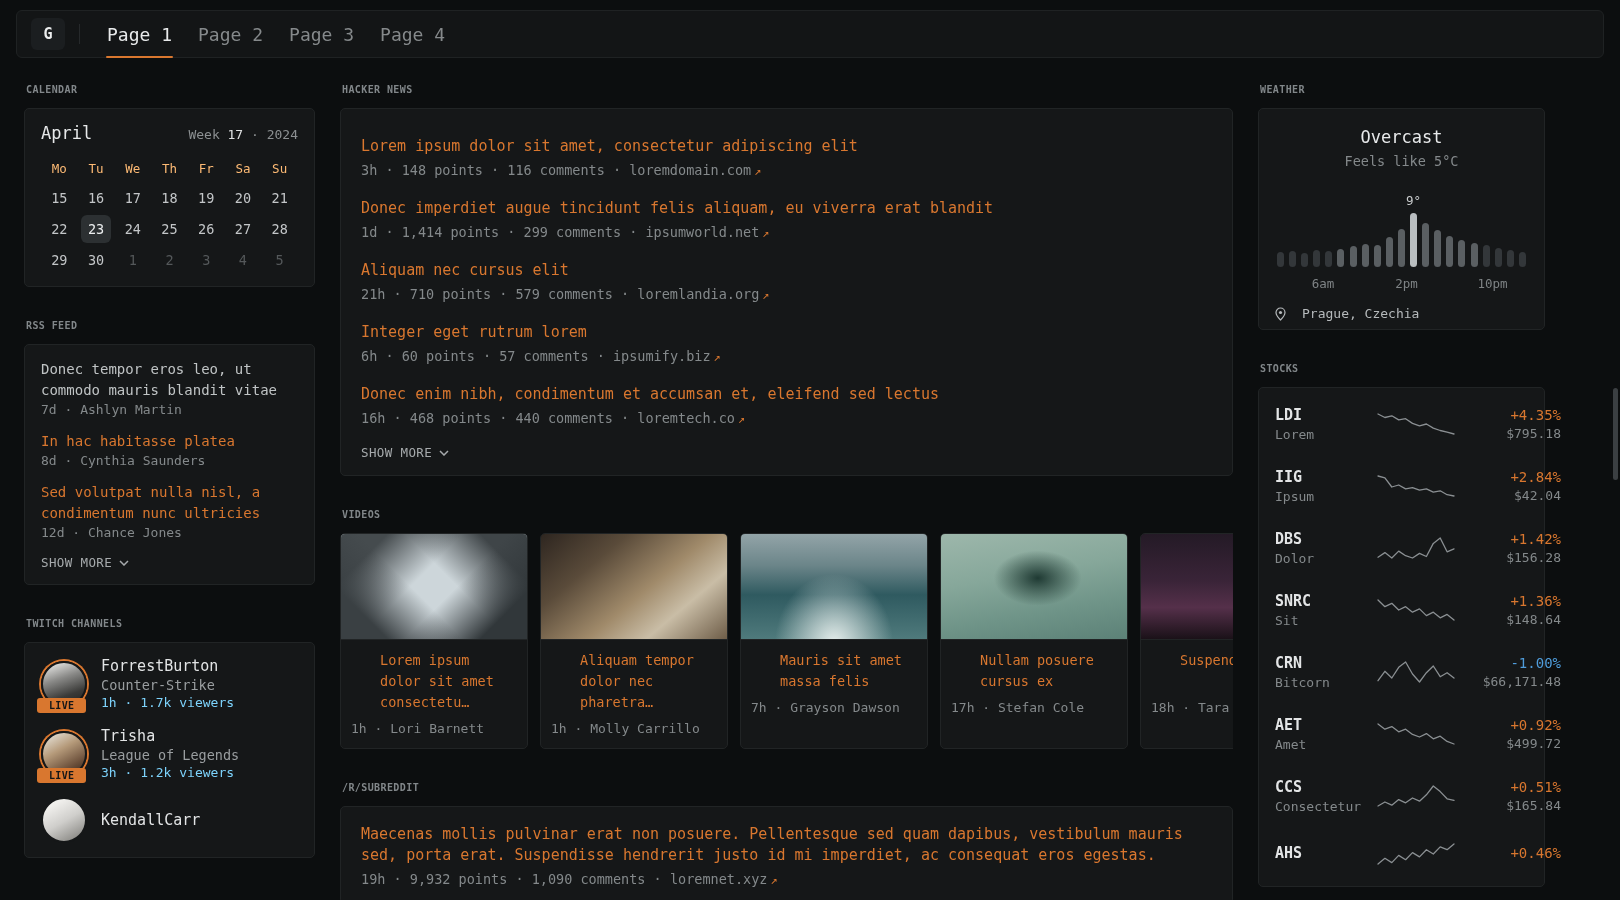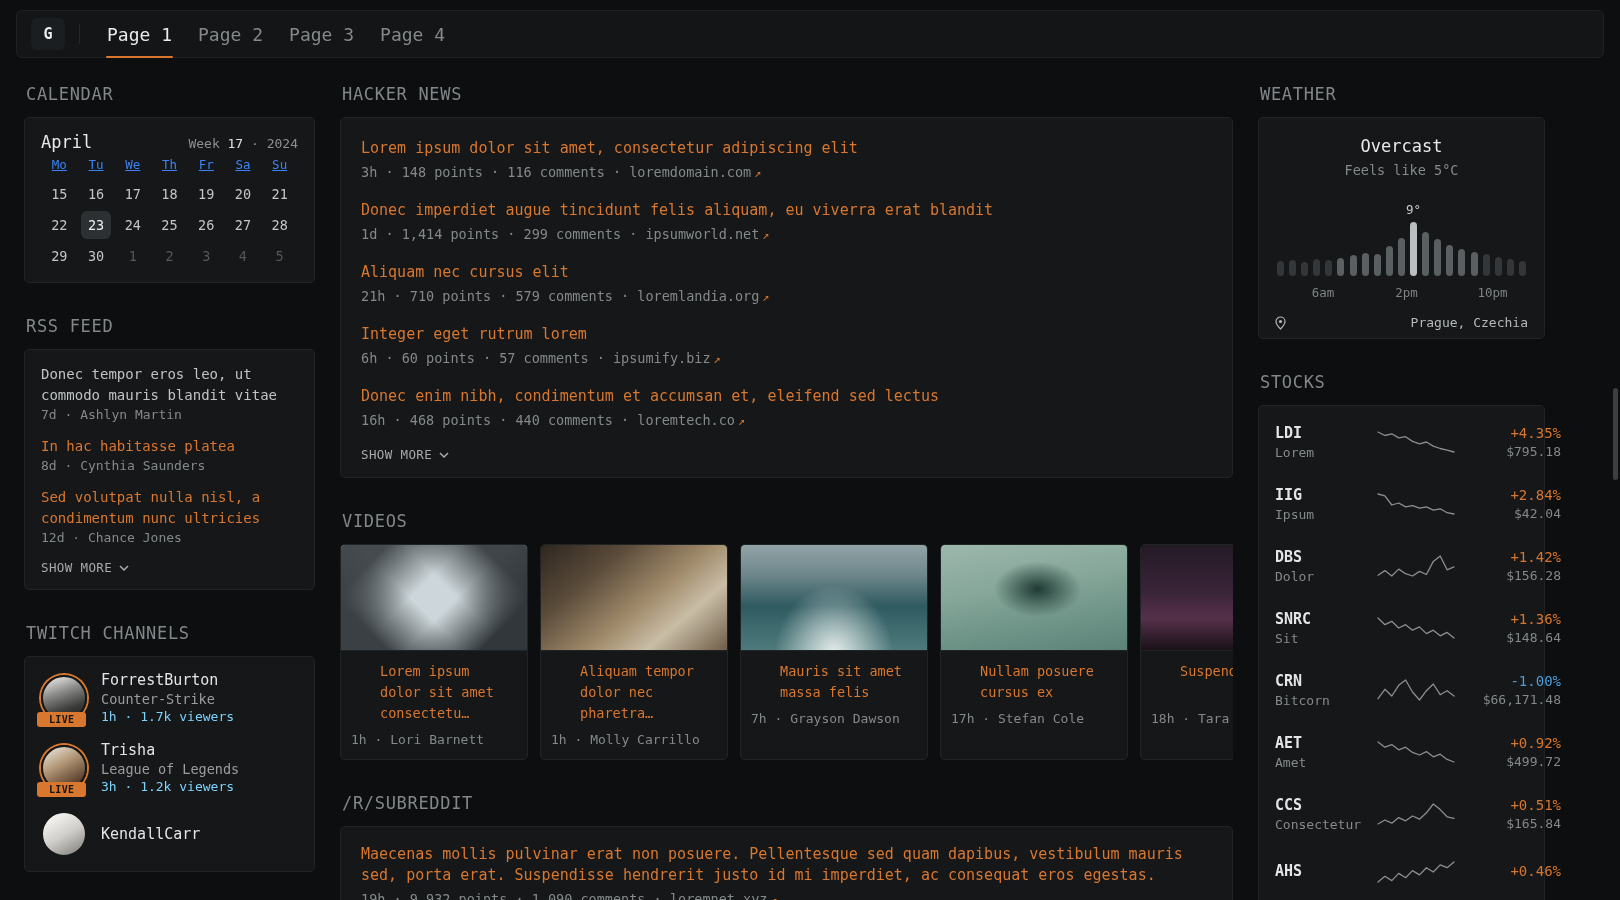--- a/index.html
+++ b/index.html
@@ -51,37 +51,37 @@
   }
   
   .grid{
     display:grid;
     grid-template-columns:291px 893px 287px;
     column-gap:25px;
     padding:26px 0 0 24px;
     align-items:start;
   }
   .section-title{
-    font-size:17px;font-weight:400;color:#82878a;letter-spacing:.04em;
+    font-size:10px;font-weight:700;color:#82878a;letter-spacing:.04em;
     margin:0 0 13px 2px;text-transform:uppercase;
   }
   .section-title.later{margin-top:33px;}
   .card{
     background:var(--card);
     border:1px solid var(--border);
     border-radius:5px;
   }
   
   .cal{padding:14px 16px 12px;}
   .cal-head{display:flex;justify-content:space-between;align-items:baseline;}
   .cal-month{font-size:17px;color:#e6e8e9;}
   .cal-week{font-size:13px;color:#8c9092;}
   .cal-week .num{color:#dfe1e2;}
   .cal-grid{display:grid;grid-template-columns:repeat(7,1fr);justify-items:center;row-gap:3px;}
-  .cal-grid.headrow{margin-top:5px;color:#3b82f6;font-size:12.5px;text-decoration:underline;}
+  .cal-grid.headrow{margin-top:18px;color:#fdba74;font-size:12.5px;}
   .cal-grid.days{margin-top:8px;}
   .cal-day{
     width:30px;height:28px;display:flex;align-items:center;justify-content:center;
     font-size:13.5px;color:#c3c6c8;border-radius:6px;
   }
   .cal-day.muted{color:#54585a;}
   .cal-day.selected{background:#2c3032;color:#eceeef;}
   
   .rss{padding:14px 16px;}
   .rss-item + .rss-item{margin-top:14px;}
@@ -109,21 +109,21 @@
   .av3{background:linear-gradient(150deg,#f0efec 18%,#cfcecb 52%,#8f8e8a 88%);}
   .live-badge{
     position:absolute;bottom:-6px;left:-4px;
     background:var(--accent);color:#141617;font-size:10px;font-weight:bold;
     padding:2px 12px;border-radius:3px;letter-spacing:.03em;
   }
   .ch-name{font-size:15px;color:#e2e4e5;}
   .ch-game{font-size:13.5px;color:#9a9ea0;margin-top:2px;}
   .ch-meta{font-size:13px;color:#7dd3fc;margin-top:2px;}
   
-  .hn{padding:20px 20px 15px;}
+  .hn{padding:27px 20px 15px;}
   .hn-item + .hn-item{margin-top:20px;}
   .hn-title{font-size:15px;color:var(--accent);line-height:1.4;cursor:pointer;}
   .hn-meta{font-size:13.5px;color:var(--muted);margin-top:5px;}
   .domain{color:var(--muted);cursor:pointer;}
   .ext{color:var(--accent);margin-left:3px;font-size:12px;}
   .hn .show-more{margin-top:19px;}
   .reddit{padding:17px 20px 16px;}
   
   .videos-row{display:flex;gap:12px;overflow:hidden;}
   .video-card{
@@ -166,21 +166,21 @@
   .wpeak{
     position:absolute;bottom:calc(100% + 5px);left:50%;transform:translateX(-50%);
     font-size:12.5px;color:#c9cccd;
   }
   .w-times{position:relative;height:16px;margin-top:9px;font-size:12.5px;color:#7e8385;}
   .w-times span{position:absolute;transform:translateX(-50%);}
   .w-times .tl0{left:19%;}
   .w-times .tl1{left:52%;}
   .w-times .tl2{left:86%;}
   .w-loc{
-    margin-top:14px;display:flex;align-items:center;justify-content:space-between;gap:7px;
+    margin-top:14px;display:flex;align-items:center;justify-content:flex-start;gap:16px;
     font-size:13px;color:#b6babc;
   }
   
   .stocks{padding:5px 16px;}
   .stock-row{display:flex;align-items:center;gap:8px;padding:13px 0;cursor:pointer;}
   .s-left{width:94px;flex:none;}
   .s-ticker{font-size:15px;color:#e3e5e6;font-weight:bold;}
   .s-name{font-size:13px;color:var(--muted);margin-top:3px;}
   .s-spark{flex:1;display:flex;justify-content:center;}
   .s-spark polyline{fill:none;stroke:#8a8f92;stroke-width:1.3;stroke-linejoin:round;stroke-linecap:round;}

